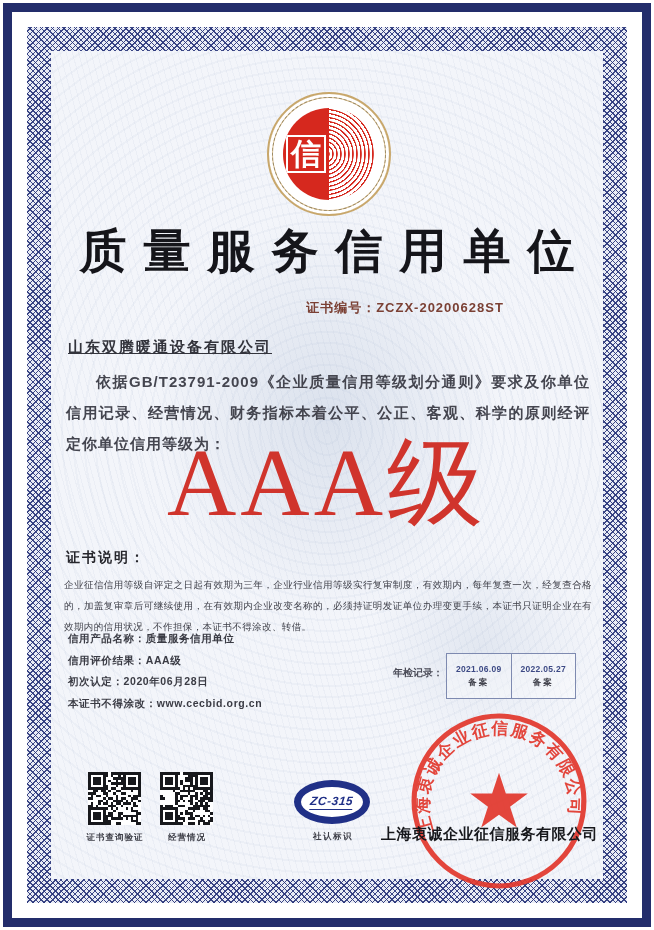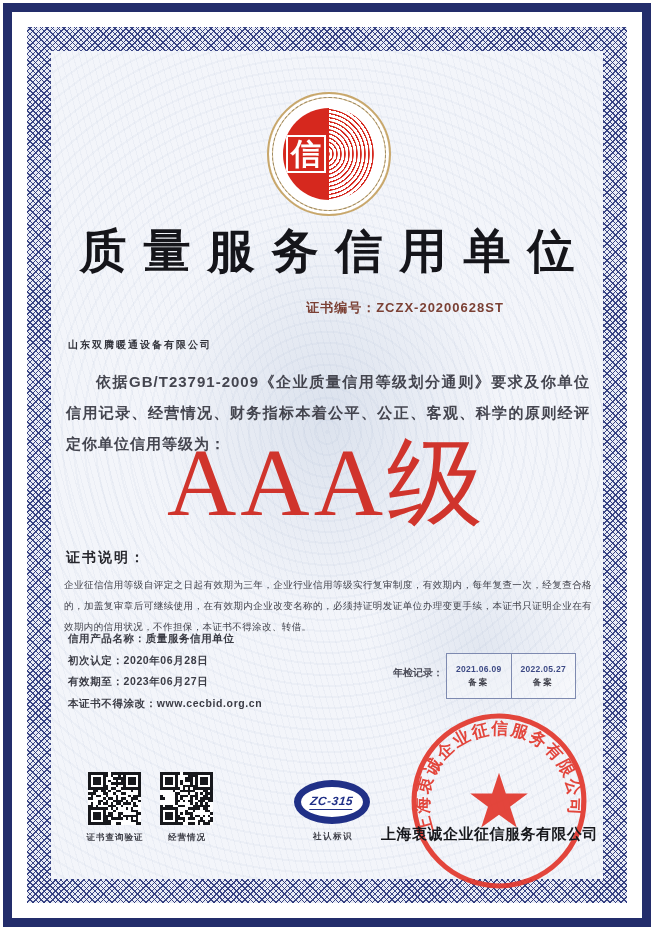--- a/index.html
+++ b/index.html
@@ -59,22 +59,22 @@
     font-size:47px;font-weight:bold;color:#15151a;letter-spacing:17px;text-indent:17px;
     z-index:2;white-space:nowrap;
   }
   .certno{
     position:absolute;left:0;right:0;top:299px;text-align:center;
     transform:translateX(78px);
     font-size:13px;font-weight:bold;color:#7b4034;letter-spacing:1px;z-index:2;
   }
   
   .company{
-    position:absolute;left:68px;top:338px;font-size:10px;font-weight:bold;color:#33343c;
-    letter-spacing:2px;z-index:2;
+    position:absolute;left:68px;top:338px;font-size:15px;font-weight:bold;color:#33343c;
+    letter-spacing:2px;z-index:2;text-decoration:underline;
   }
   .body-par{
     position:absolute;left:66px;right:64px;top:366px;
     font-size:15px;line-height:31px;color:#44454f;font-weight:bold;
     text-indent:2em;text-align:justify;letter-spacing:1px;z-index:2;
   }
   .grade{
     position:absolute;left:0;right:0;top:428px;text-align:center;
     font-family:"Liberation Serif",serif;
     font-size:96px;line-height:110px;color:#d0342c;letter-spacing:4px;z-index:2;
@@ -161,22 +161,22 @@
 
 <div class="body-par">依据GB/T23791-2009《企业质量信用等级划分通则》要求及你单位信用记录、经营情况、财务指标本着公平、公正、客观、科学的原则经评定你单位信用等级为：</div>
 
 <div class="grade">AAA级</div>
 
 <div class="stmt-title">证书说明：</div>
 <div class="stmt-text">企业征信信用等级自评定之日起有效期为三年，企业行业信用等级实行复审制度，有效期内，每年复查一次，经复查合格的，加盖复审章后可继续使用，在有效期内企业改变名称的，必须持证明发证单位办理变更手续，本证书只证明企业在有效期内的信用状况，不作担保，本证书不得涂改、转借。</div>
 
 <div class="info">
   <div class="info-row"><span>信用产品名称：</span><span class="val">质量服务信用单位</span></div>
+  <div class="info-row"><span>信用评价结果：</span><span class="val">AAA级</span></div>
   <div class="info-row"><span>初次认定：</span><span class="val">2020年06月28日</span></div>
-  <div class="info-row"><span>有效期至：</span><span class="val">2023年06月27日</span></div>
   <div class="info-row"><span>本证书不得涂改：</span><span class="val">www.cecbid.org.cn</span></div>
 </div>
 
 <div class="annual-label">年检记录：</div>
 <div class="annual-box">
   <div class="annual-cell">
     <span class="annual-date">2021.06.09</span>
     <span class="annual-status">备案</span>
   </div>
   <div class="annual-cell">

